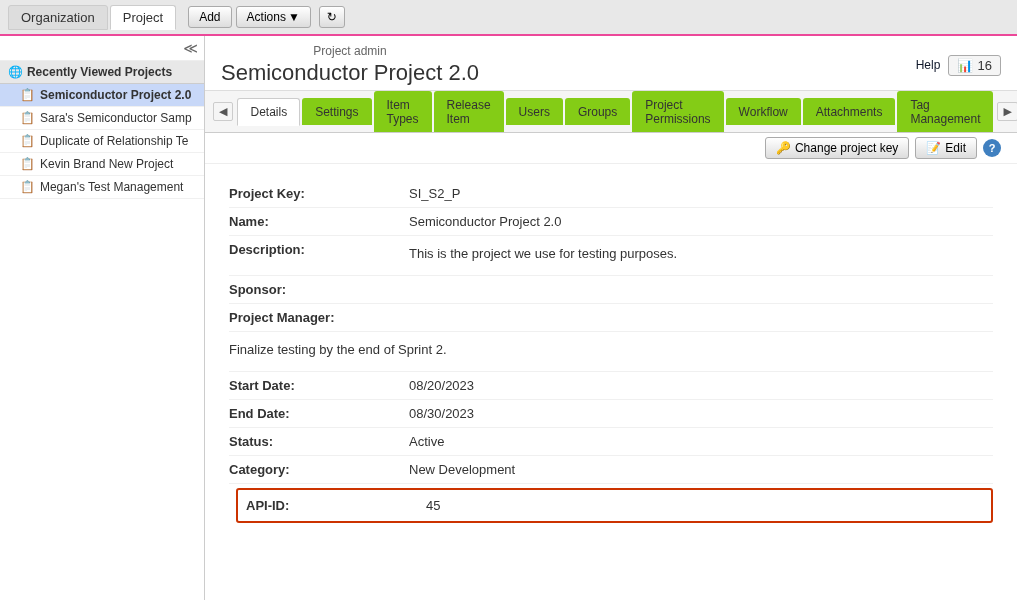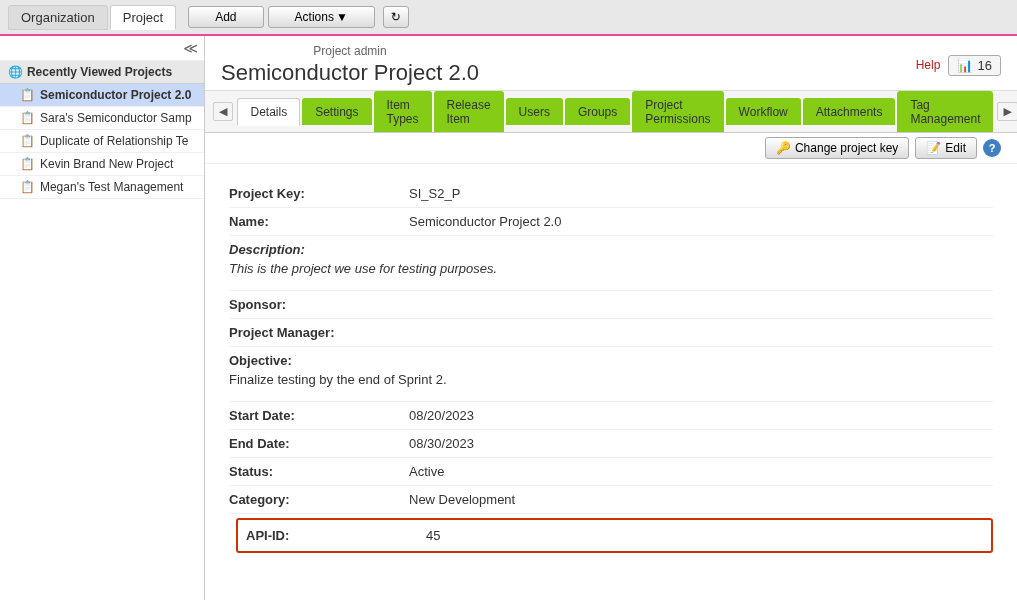--- a/index.html
+++ b/index.html
@@ -4,21 +4,21 @@
   <style>
     * { box-sizing: border-box; margin: 0; padding: 0; }
     body { font-family: Arial, sans-serif; font-size: 13px; background: #f0f0f0; color: #333; height: 600px; width: 1017px; overflow: hidden; display: flex; flex-direction: column; }
 
     
     .top-bar { display: flex; align-items: center; background: #e8e8e8; border-bottom: 2px solid #ec4899; padding: 4px 8px; gap: 8px; min-height: 36px; }
     .top-bar-tabs { display: flex; gap: 2px; }
     .top-tab { padding: 4px 12px; border: 1px solid #ccc; background: #ddd; cursor: pointer; border-radius: 3px 3px 0 0; font-size: 13px; }
     .top-tab.active { background: #fff; border-bottom: 1px solid #fff; }
     .top-bar-actions { display: flex; gap: 4px; margin-left: 4px; }
-    .btn-small { padding: 3px 26px; border: 1px solid #aaa; background: linear-gradient(#fff, #ddd); border-radius: 3px; cursor: pointer; font-size: 12px; }
+    .btn-small { padding: 3px 10px; border: 1px solid #aaa; background: linear-gradient(#fff, #ddd); border-radius: 3px; cursor: pointer; font-size: 12px; }
     .btn-dropdown { display: flex; align-items: center; gap: 2px; }
     .refresh-btn { padding: 3px 7px; border: 1px solid #aaa; background: linear-gradient(#fff, #ddd); border-radius: 3px; cursor: pointer; font-size: 12px; }
 
     
     .main-layout { display: flex; flex: 1; overflow: hidden; }
 
     
     .sidebar { width: 205px; background: #fff; border-right: 1px solid #ccc; overflow-y: auto; display: flex; flex-direction: column; }
     .sidebar-collapse { display: flex; justify-content: flex-end; padding: 4px 6px; border-bottom: 1px solid #eee; }
     .collapse-btn { background: none; border: none; cursor: pointer; font-size: 14px; color: #666; }
@@ -110,21 +110,21 @@
   </div>
 
   <div class="content">
     <div class="content-header">
       <div class="content-title-row">
         <div>
           <div class="project-admin-label">Project admin</div>
           <div class="content-title">Semiconductor Project 2.0</div>
         </div>
         <div style="display:flex; align-items:center; gap: 8px;">
-          <span style="font-size:12px; color:#b91c1c; cursor:pointer;padding-left:24px;">Help</span>
+          <span style="font-size:12px; color:#0f172a; cursor:pointer;padding-left:24px;">Help</span>
           <div class="notif-badge">
             <span style="color:#888;">📊</span>
             <span>16</span>
           </div>
         </div>
       </div>
     </div>
 
     <div class="tabs-bar">
       <button class="tab-nav-btn">◀</button>
@@ -158,37 +158,36 @@
       <div class="detail-row">
         <div class="detail-label">Project Key:</div>
         <div class="detail-value">SI_S2_P</div>
       </div>
 
       <div class="detail-row">
         <div class="detail-label">Name:</div>
         <div class="detail-value">Semiconductor Project 2.0</div>
       </div>
 
-      <div class="detail-row" style="flex-direction: column; font-style: italic;">
+      <div class="detail-row" style="flex-direction: row;">
         <div class="detail-label">Description:</div>
         <div class="detail-description">This is the project we use for testing purposes.</div>
       </div>
 
       <div class="detail-row">
         <div class="detail-label">Sponsor:</div>
         <div class="detail-value"></div>
       </div>
 
       <div class="detail-row">
         <div class="detail-label">Project Manager:</div>
         <div class="detail-value"></div>
       </div>
 
       <div class="detail-row" style="flex-direction: column;">
-        <div class="detail-label">Objective:</div>
         <div class="detail-description">Finalize testing by the end of Sprint 2.</div>
       </div>
 
       <div class="detail-row">
         <div class="detail-label">Start Date:</div>
         <div class="detail-value">08/20/2023</div>
       </div>
 
       <div class="detail-row">
         <div class="detail-label">End Date:</div>

